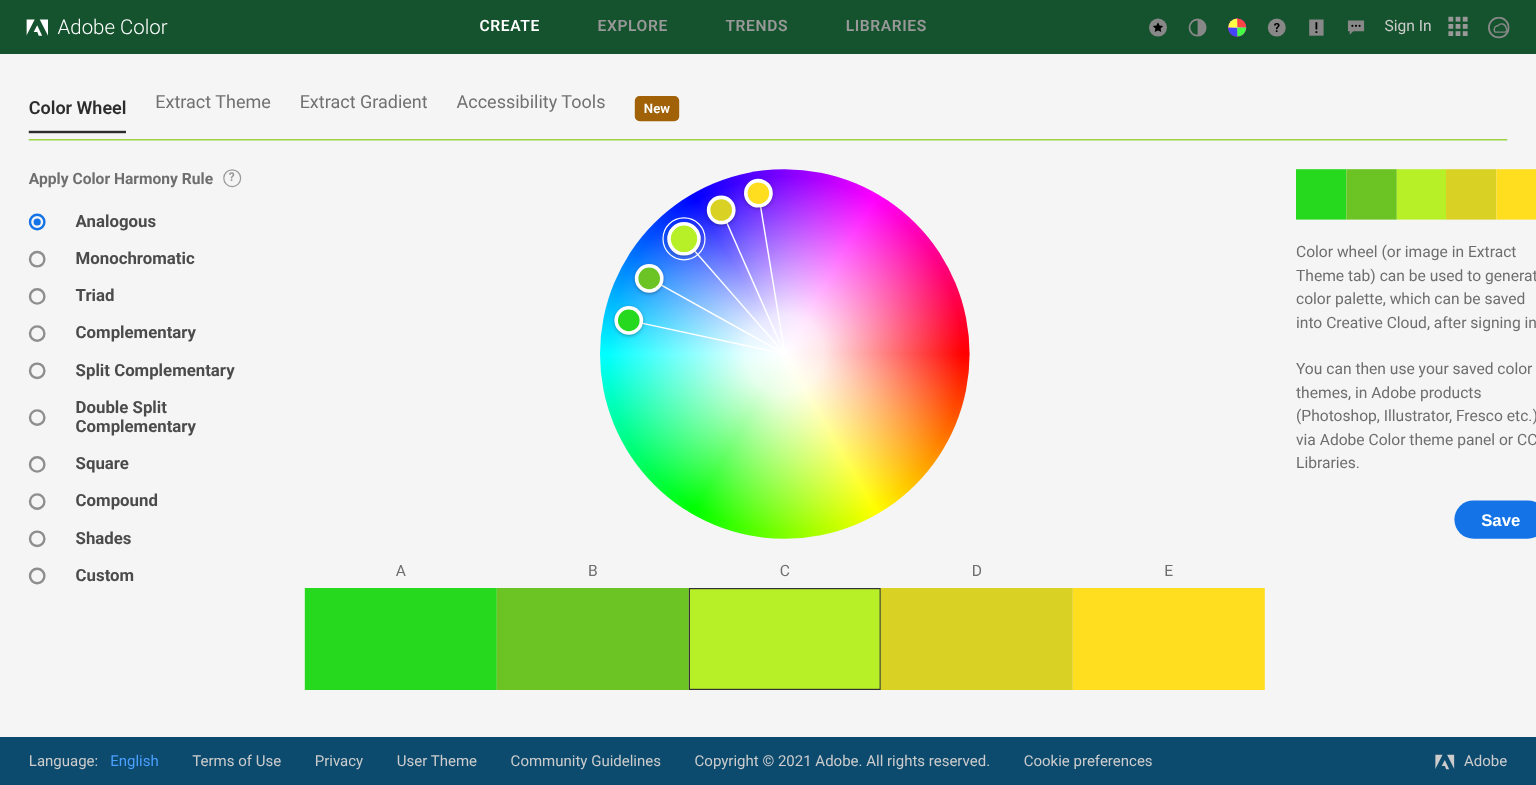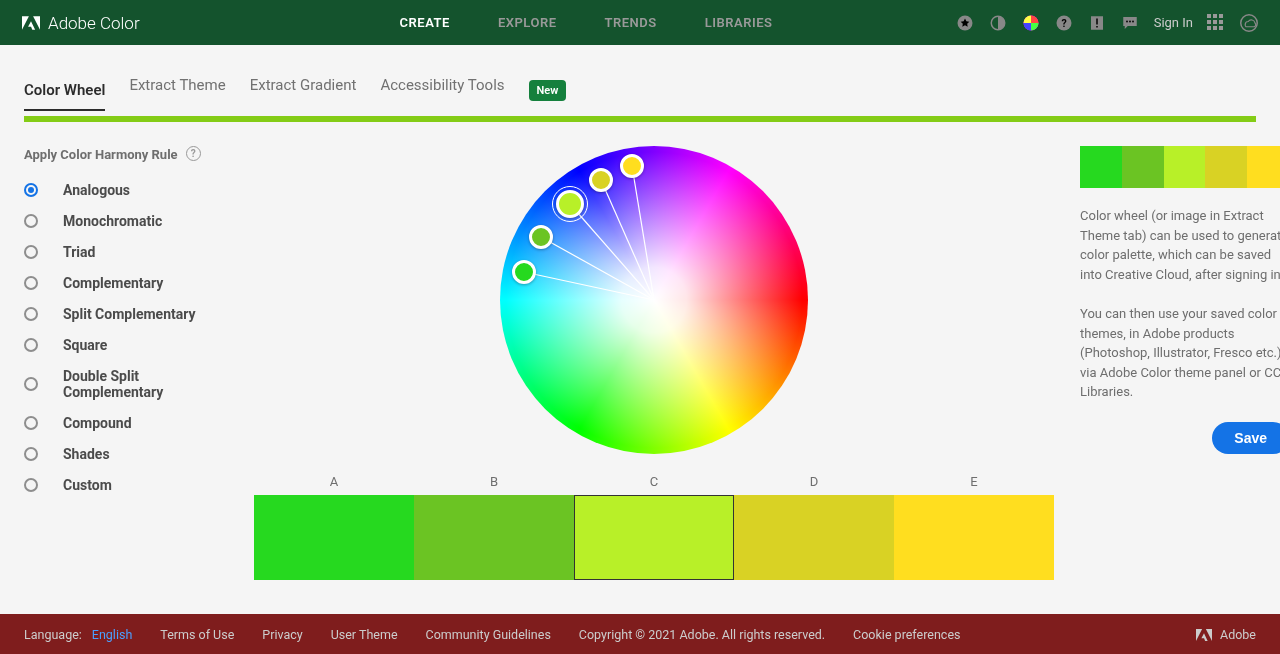--- a/index.html
+++ b/index.html
@@ -14,24 +14,24 @@
 .nav-top a.active { color: #fff; }
 .top-right { margin-left: auto; display: flex; align-items: center; gap: 14px; }
 .top-right .ico { width: 19px; height: 19px; display: inline-flex; align-items: center; justify-content: center; color: #aaa; cursor: pointer; }
 .top-right .ico svg { width: 18px; height: 18px; fill: #999; }
 .signin { color: #ccc; font-size: 13px; cursor: pointer; }
 .apps-grid { width: 18px; height: 18px; display: grid; grid-template-columns: repeat(3,4px); grid-template-rows: repeat(3,4px); gap: 2px; }
 .apps-grid span { background: #999; width: 4px; height: 4px; }
 
 
 .subnav-wrap { padding: 0 24px; }
-.subnav { display: flex; align-items: center; gap: 24px; padding: 31px 0 12px 0; border-bottom: 6px solid #84cc16; }
+.subnav { display: flex; align-items: center; gap: 24px; padding: 31px 0 12px 0; border-bottom: 1px solid #84cc16; }
 .subnav a { color: #717171; text-decoration: none; font-size: 15px; padding-bottom: 10px; }
 .subnav a.active { color: #2c2c2c; font-weight: 600; border-bottom: 2px solid #2c2c2c; margin-bottom: -12px; }
-.badge-new { background: #15803d; color: #fff; font-size: 11px; font-weight: 600; padding: 4px 8px; border-radius: 4px; }
+.badge-new { background: #a16207; color: #fff; font-size: 11px; font-weight: 600; padding: 4px 8px; border-radius: 4px; }
 
 
 .main { display: flex; padding: 24px; gap: 20px; }
 .left { width: 210px; flex-shrink: 0; font-weight: bold; }
 .label-row { display: flex; align-items: flex-start; gap: 8px; margin-bottom: 18px; }
 .label-row .lbl { color: #6e6e6e; font-size: 13px; line-height: 1.4; }
 .help-icon { width: 15px; height: 15px; border: 1px solid #999; border-radius: 50%; display: inline-flex; align-items: center; justify-content: center; font-size: 10px; color: #999; cursor: pointer; }
 .radio-list { display: flex; flex-direction: column; gap: 15px; }
 .radio-item { display: flex; align-items: center; gap: 25px; cursor: pointer; }
 .radio { width: 14px; height: 14px; border: 2px solid #8e8e8e; border-radius: 50%; flex-shrink: 0; position: relative; }
@@ -55,21 +55,21 @@
 .swatches div { flex: 1; }
 .swatches div.selected { outline: 1px solid #333; outline-offset: -1px; }
 
 .right { width: 215px; flex-shrink: 0; padding-left: 6px; }
 .mini-swatch { display: flex; height: 42px; margin-bottom: 18px; }
 .mini-swatch div { flex: 1; }
 .info-text { font-size: 13px; color: #6e6e6e; line-height: 1.5; margin-bottom: 20px; }
 .save-btn { background: #1473e6; color: #fff; border: none; padding: 8px 22px; border-radius: 16px; font-size: 14px; font-weight: 600; float: right; cursor: pointer; }
 
 
-.footer { position: fixed; bottom: 0; left: 0; right: 0; background: #7f1d1d; height: 40px; display: flex; align-items: center; padding: 0 24px; gap: 28px; font-size: 12.5px; }
+.footer { position: fixed; bottom: 0; left: 0; right: 0; background: #0c4a6e; height: 40px; display: flex; align-items: center; padding: 0 24px; gap: 28px; font-size: 12.5px; }
 .footer span { color: #ccc; }
 .footer a { color: #ccc; text-decoration: none; }
 .footer .lang-val { color: #4b9fff; }
 .footer .right-foot { margin-left: auto; display: flex; align-items: flex-end; gap: 8px; }
 .footer .right-foot svg { width: 16px; height: 14px; }
 </style>
 </head>
 <body>
 
 <div class="topbar">
@@ -189,25 +189,25 @@
         <div class="radio-item">
           <div class="radio"></div>
           <span>Complementary</span>
         </div>
         <div class="radio-item">
           <div class="radio"></div>
           <span>Split Complementary</span>
         </div>
         <div class="radio-item">
           <div class="radio"></div>
+          <span>Double Split Complementary</span>
+        </div>
+        <div class="radio-item">
+          <div class="radio"></div>
           <span>Square</span>
-        </div>
-        <div class="radio-item">
-          <div class="radio"></div>
-          <span>Double Split Complementary</span>
         </div>
         <div class="radio-item">
           <div class="radio"></div>
           <span>Compound</span>
         </div>
         <div class="radio-item">
           <div class="radio"></div>
           <span>Shades</span>
         </div>
         <div class="radio-item">

